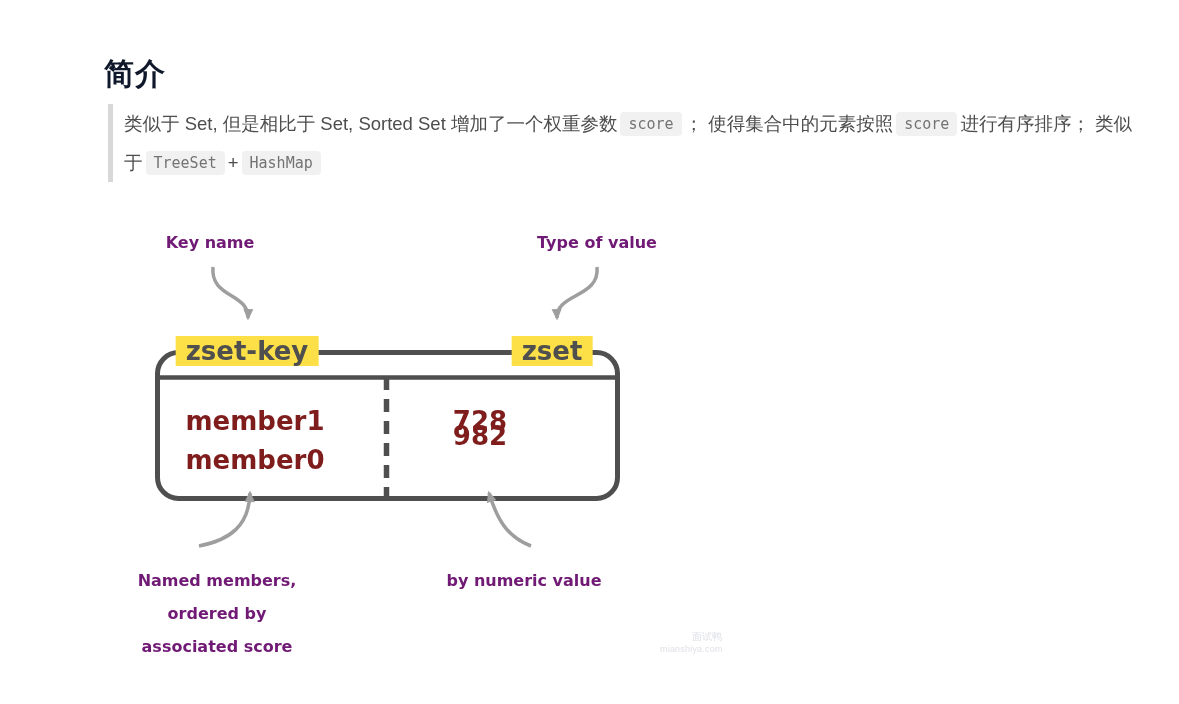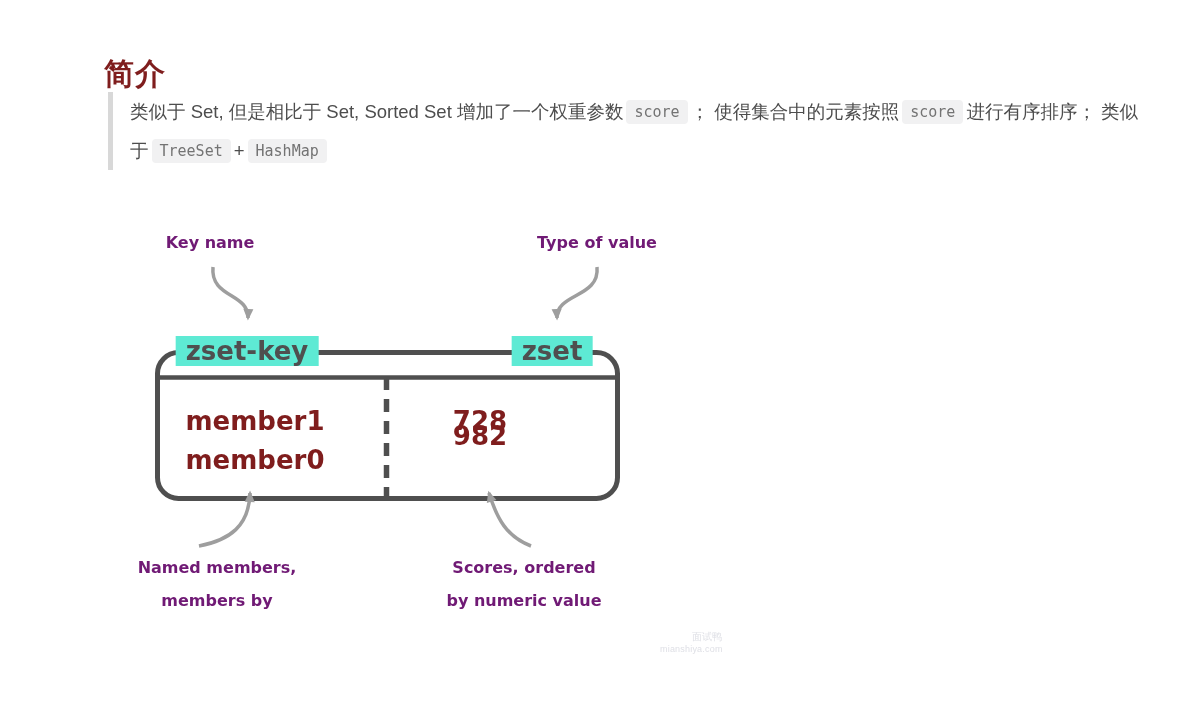--- a/index.html
+++ b/index.html
@@ -4,51 +4,51 @@
 <style>
   html,body{margin:0;padding:0;}
   body{
     width:1179px;height:704px;position:relative;overflow:hidden;
     background:#ffffff;
     font-family:"Liberation Sans",sans-serif;
   }
   
   .page-heading{
     position:absolute;left:104px;top:34px;
-    font-size:30px;font-weight:700;color:#7f1d1d;
+    font-size:30px;font-weight:700;color:#0f172a;
     letter-spacing:1px;
   }
   
   .quote{
-    position:absolute;left:108px;top:92px;width:1022px;
+    position:absolute;left:108px;top:104px;width:1022px;
     border-left:5px solid #d8d8d8;
-    padding-left:17px;
+    padding-left:11px;
     font-size:18.5px;line-height:39px;color:#4d4d4d;
   }
   .code-chip{
     display:inline-block;
     background:#f1f1f2;color:#737373;
     font-family:"DejaVu Sans Mono","Liberation Mono",monospace;
     font-size:15px;line-height:24px;
     padding:0 8px;margin:0 3px;
     border-radius:4px;vertical-align:1px;
   }
   
   .diagram-svg{position:absolute;left:0;top:0;width:1179px;height:704px;}
   .diag-label{
     position:absolute;transform:translate(-50%,-50%);
     font-family:"DejaVu Sans","Liberation Sans",sans-serif;
     font-weight:700;color:#701a75;font-size:16px;white-space:nowrap;
   }
-  .diag-label.multiline{text-align:center;line-height:33px;transform:translateX(-50%);white-space:normal;}
+  .diag-label.multiline{text-align:center;line-height:33px;transform:translateX(-50%);white-space:normal;margin-top:13px;}
   .box-tag{
     position:absolute;transform:translate(-50%,-50%);
     font-family:"DejaVu Sans","Liberation Sans",sans-serif;
     font-weight:700;color:#4f4f4f;font-size:26px;
-    background:#5eead4;padding:0 10px;white-space:nowrap;
+    background:#fde047;padding:0 10px;white-space:nowrap;
   }
   .cell-text{
     position:absolute;transform:translate(-50%,-50%);
     font-family:"DejaVu Sans","Liberation Sans",sans-serif;
     font-weight:700;color:#7f1d1d;font-size:26px;white-space:nowrap;
   }
   
   .watermark{
     position:absolute;left:660px;top:614px;width:62px;
     text-align:right;color:#dfe0e6;line-height:13px;
@@ -90,23 +90,23 @@
 <div class="box-tag" style="left:247px;top:351px;">zset-key</div>
 <div class="box-tag" style="left:552px;top:351px;">zset</div>
 
 <div class="cell-text" style="left:255px;top:421px;">member1</div>
 <div class="cell-text" style="left:480px;top:421px;">728</div>
 <div class="cell-text" style="left:255px;top:460px;">member0</div>
 <div class="cell-text" style="left:480px;top:436px;">982</div>
 
 <div class="diag-label multiline" style="left:217px;top:551px;">
   <div>Named members,</div>
-  <div>members by</div>
+  <div>ordered by</div>
+  <div>associated score</div>
 </div>
 <div class="diag-label multiline" style="left:524px;top:551px;">
-  <div>Scores, ordered</div>
   <div>by numeric value</div>
 </div>
 
 <div class="watermark">
   <div class="wm1">面试鸭</div>
   <div class="wm2">mianshiya.com</div>
 </div>
 
 </body></html>

